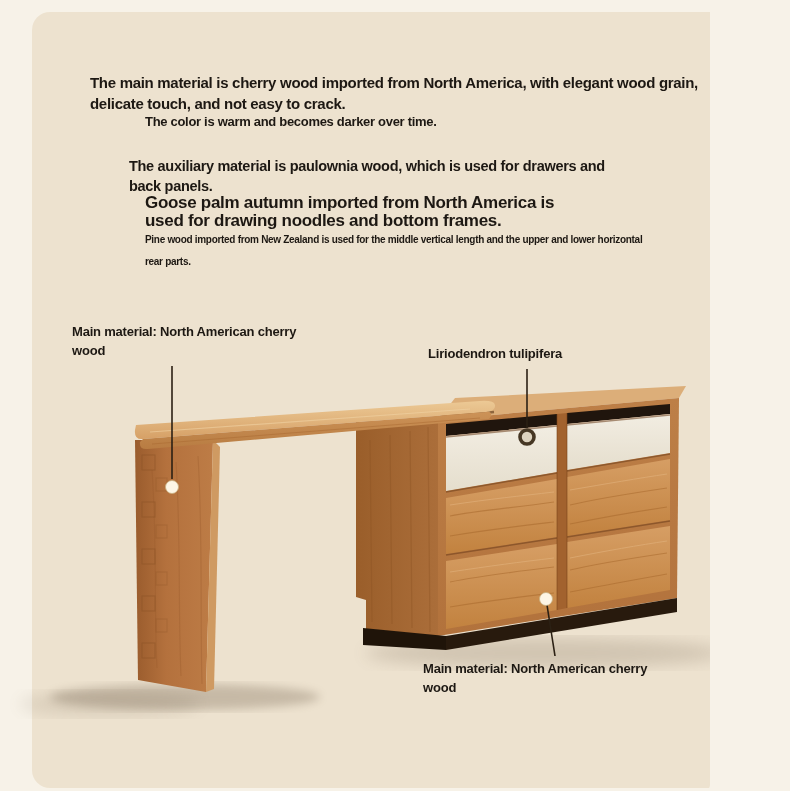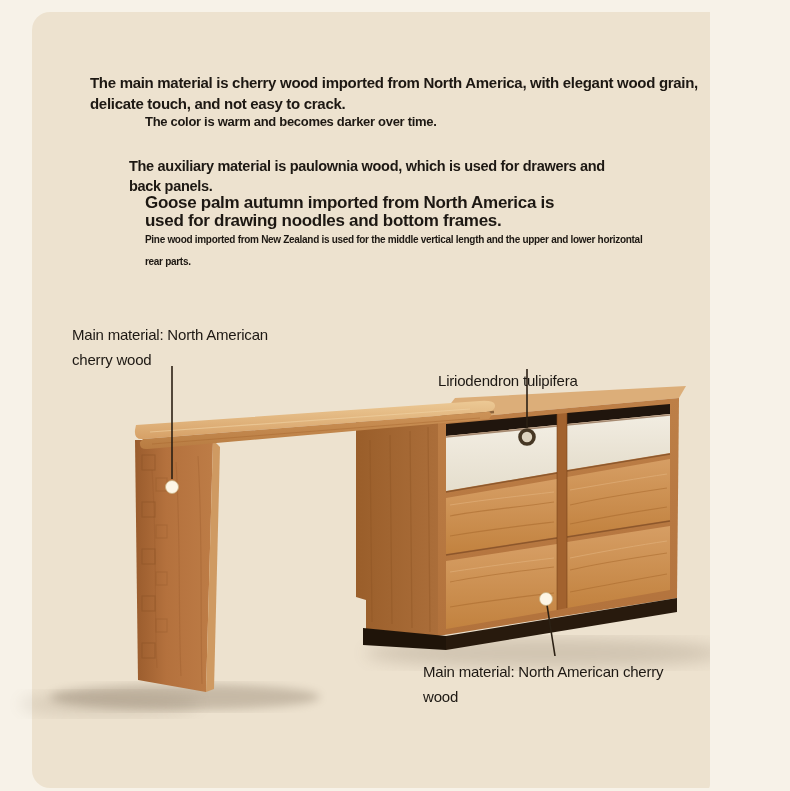--- a/index.html
+++ b/index.html
@@ -34,28 +34,28 @@
     letter-spacing: -0.3px;
     color: var(--text-color);
   }
   .p1 { left: 90px;  top: 72px;  width: 645px; font-size: 15px;   line-height: 21px; }
   .p2 { left: 145px; top: 112px; width: 305px; font-size: 13px;   line-height: 20px; }
   .p3 { left: 90px;  top: 156px; width: 500px; font-size: 14.5px; line-height: 20px; margin-left: 39px; }
   .p4 { left: 145px; top: 194px; width: 445px; font-size: 17px;   line-height: 18px; }
   .p5 { left: 145px; top: 229px; width: 505px; font-size: 10px;   line-height: 21.5px; }
   .callout {
     position: absolute;
-    font-weight: 400;
-    font-size: 15px;
-    line-height: 25px;
+    font-weight: 700;
+    font-size: 13px;
+    line-height: 19px;
     letter-spacing: -0.2px;
     color: var(--text-color);
   }
   .callout-left   { left: 72px;  top: 322px; width: 240px; }
-  .callout-top    { left: 438px; top: 344px; width: 220px; white-space: nowrap; margin-top: 24px; }
+  .callout-top    { left: 428px; top: 344px; width: 220px; white-space: nowrap; }
   .callout-bottom { left: 423px; top: 659px; width: 245px; }
   svg.furniture { position: absolute; left: 0; top: 0; }
 </style>
 </head>
 <body>
 
 <div class="page">
   <div class="card"></div>
 
   <p class="para p1">The main material is cherry wood imported from North America, with elegant wood grain, delicate touch, and not easy to crack.</p>

